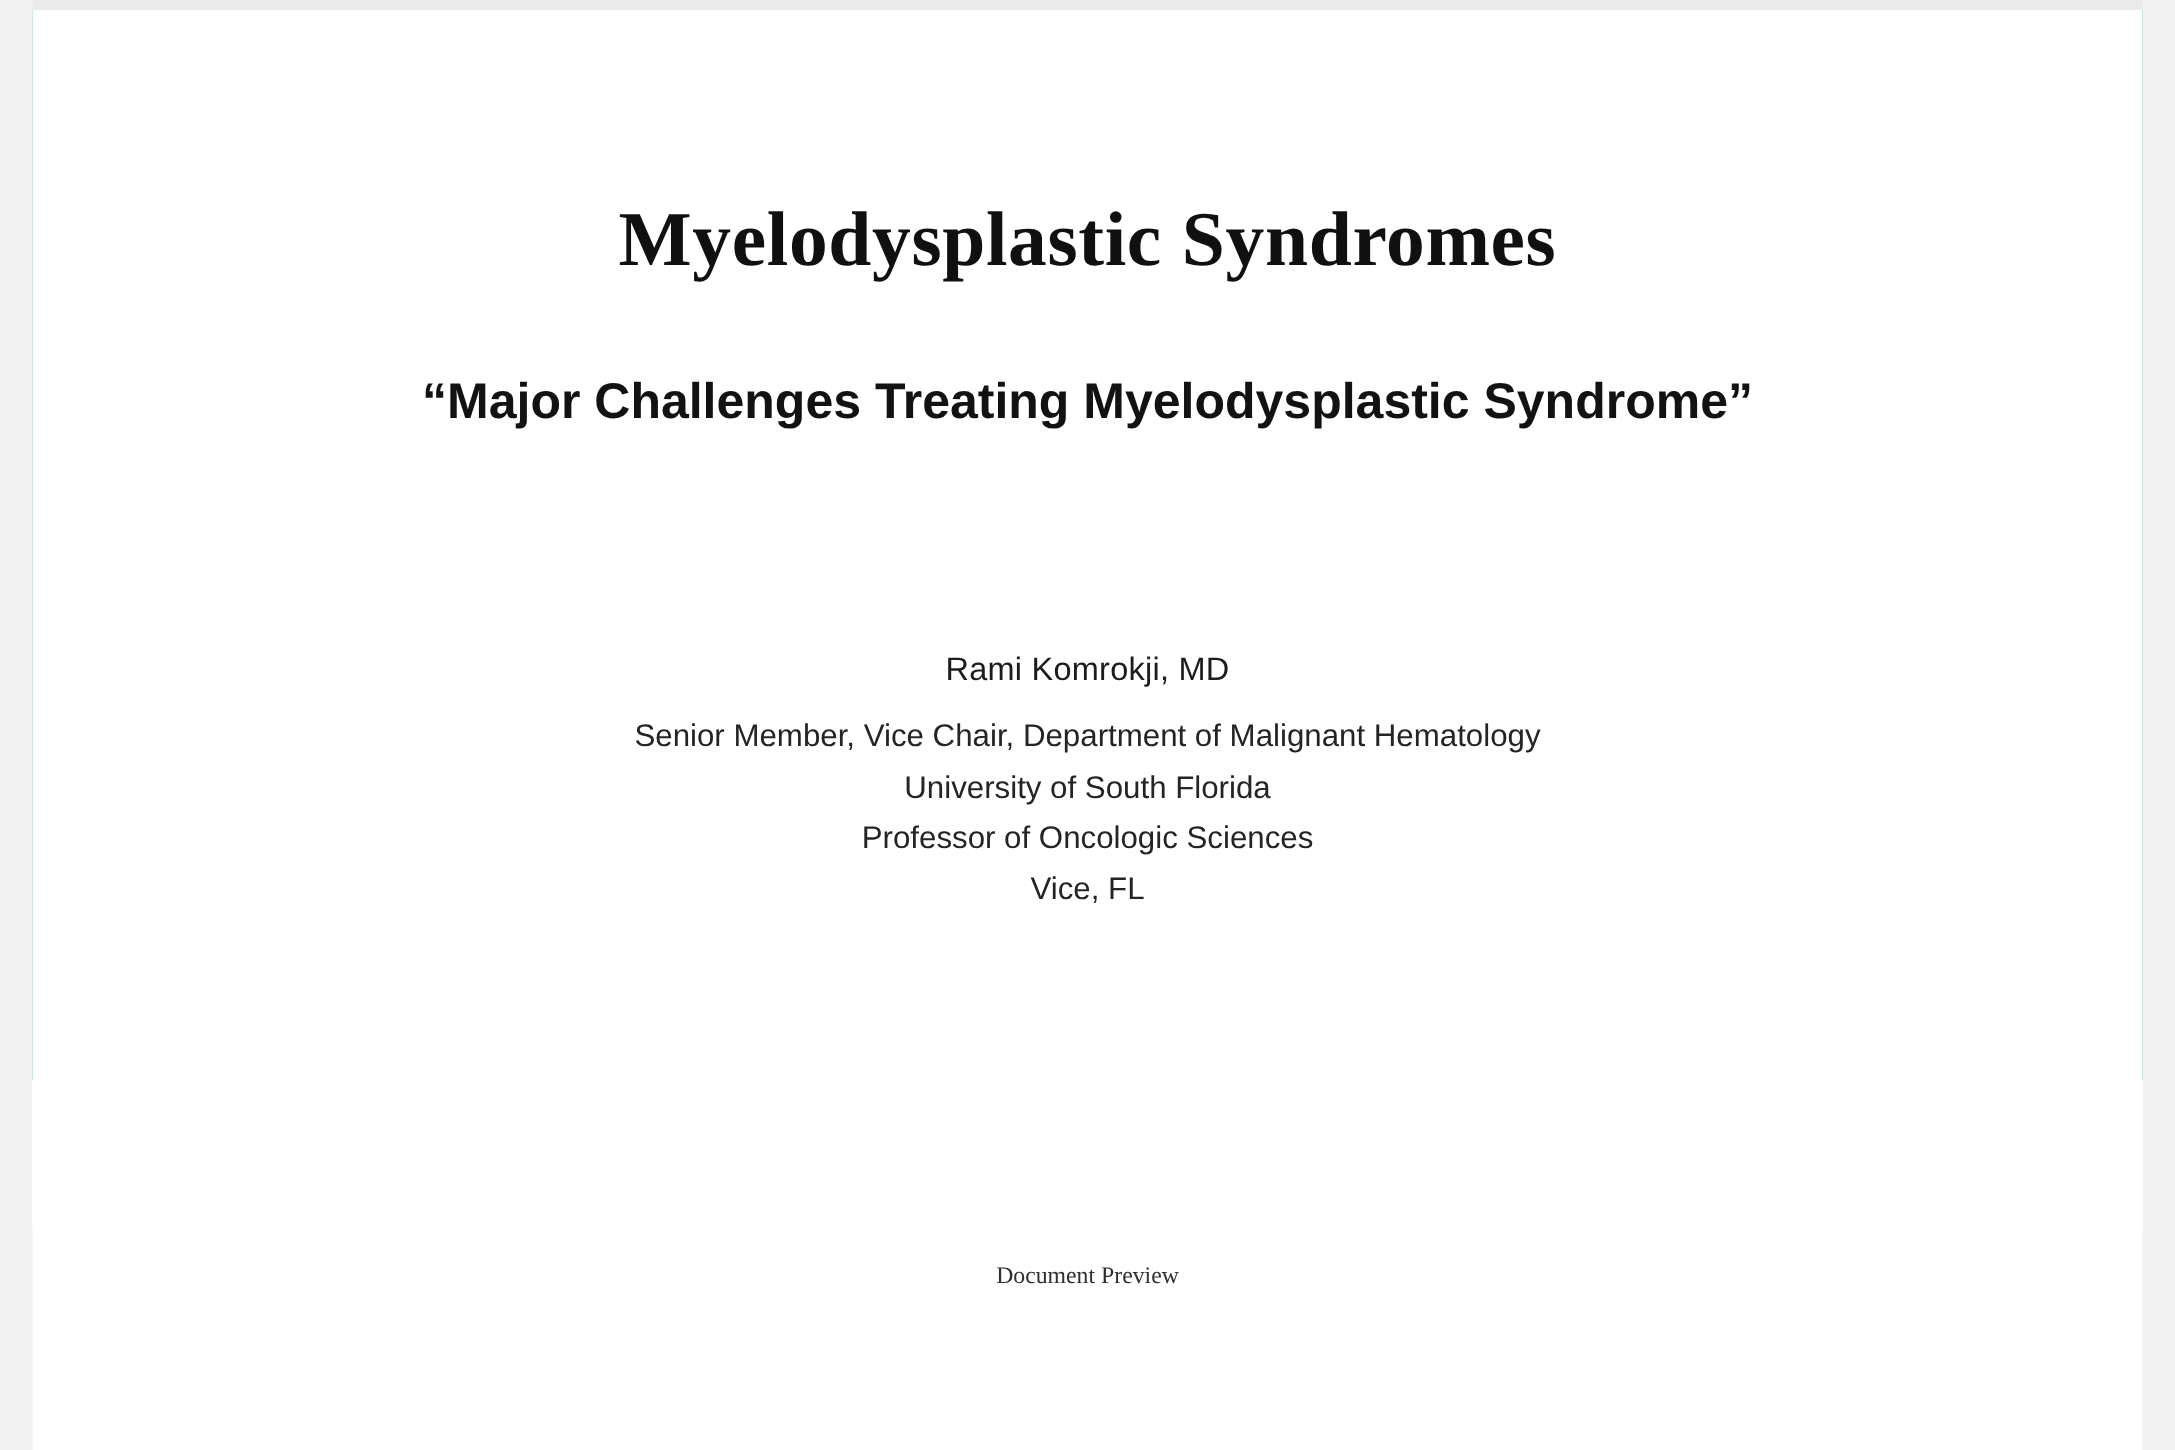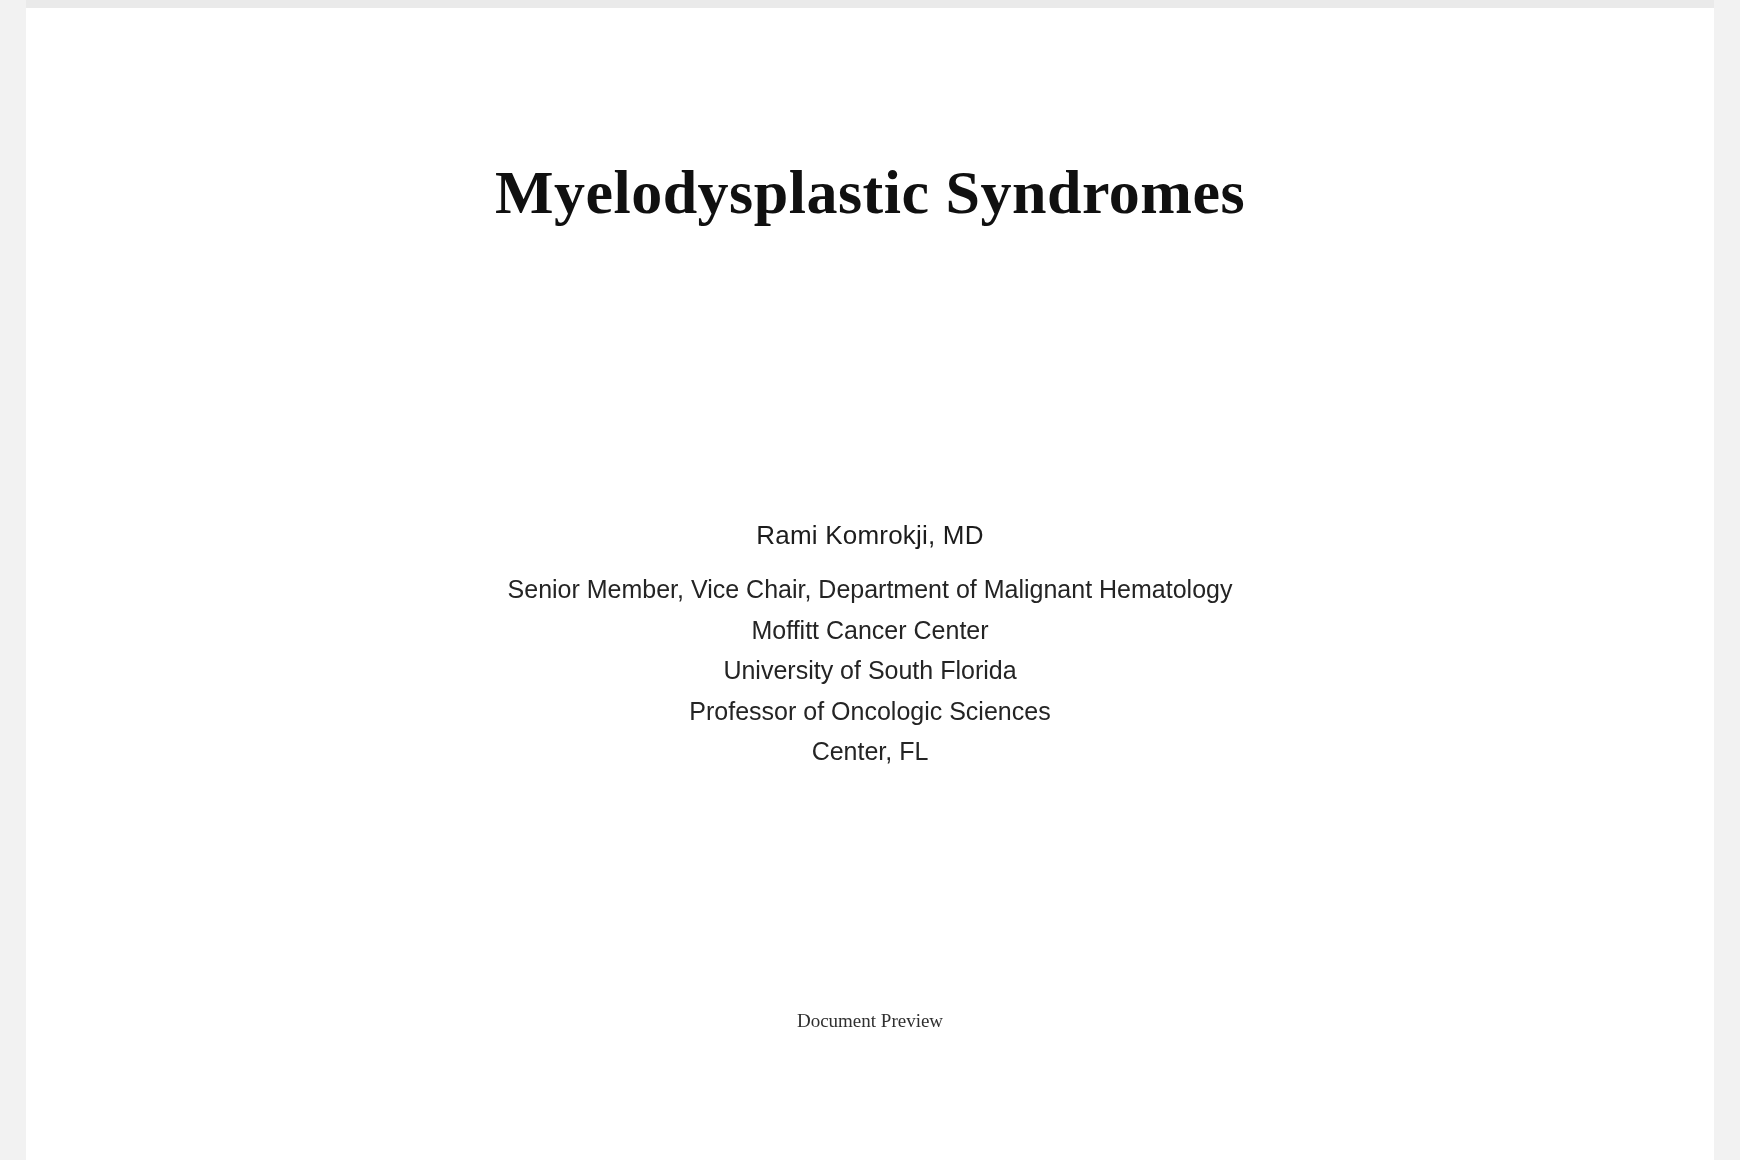--- a/index.html
+++ b/index.html
@@ -129,28 +129,28 @@
 
   <div class="edge-top"></div>
   <div class="edge-left"></div>
   <div class="edge-right"></div>
 
   <div class="slide">
     <div class="slide-inner">
 
       <div class="slide-title">Myelodysplastic Syndromes</div>
 
+      <div class="slide-subtitle">“Major Challenges Treating Myelodysplastic Syndrome”</div>
 
       <div class="presenter-block">
         <div class="presenter-name">Rami Komrokji, MD</div>
         <div class="affiliation-line">Senior Member, Vice Chair, Department of Malignant Hematology</div>
-        <div class="affiliation-line">Moffitt Cancer Center</div>
         <div class="affiliation-line">University of South Florida</div>
         <div class="affiliation-line">Professor of Oncologic Sciences</div>
-        <div class="affiliation-line">Center, FL</div>
+        <div class="affiliation-line">Vice, FL</div>
       </div>
 
     </div>
   </div>
 
   <div class="preview-caption">Document Preview</div>
 
 </div>
 
 </body></html>

